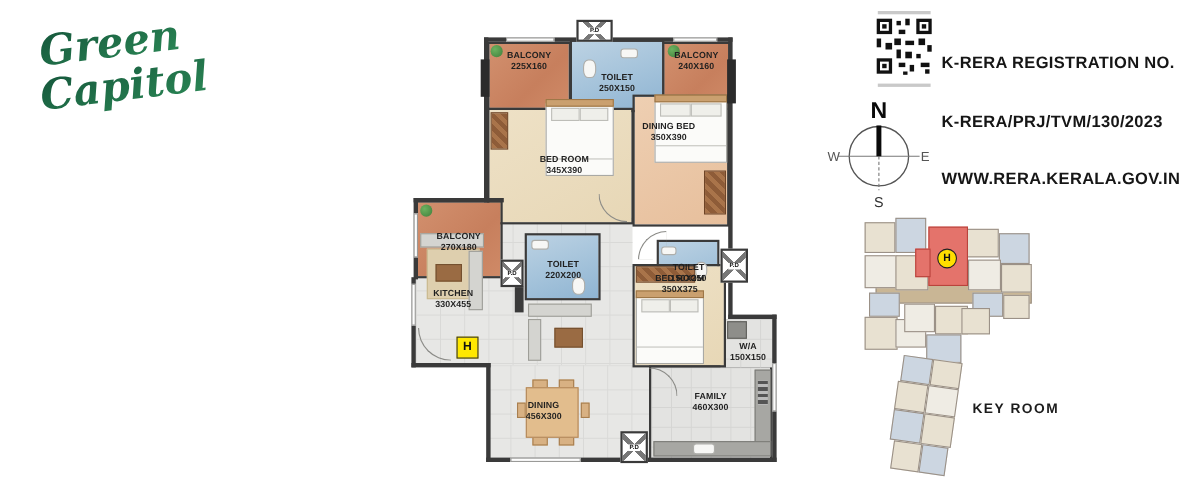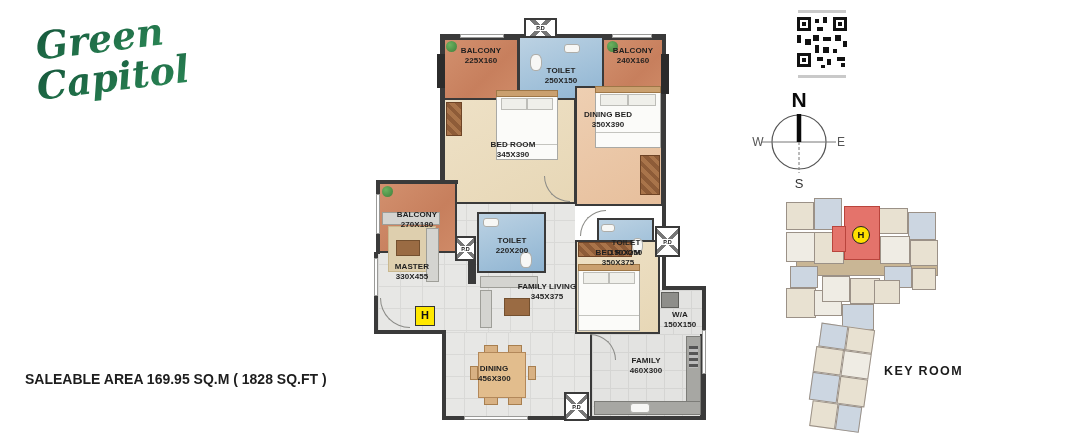--- a/index.html
+++ b/index.html
@@ -118,20 +118,25 @@
         <rect x="28" y="32" width="6" height="6" fill="#111"></rect>
         <rect x="38" y="34" width="4" height="4" fill="#111"></rect>
       <rect x="22" y="42" width="6" height="4" fill="#111"></rect>
         <rect x="32" y="44" width="4" height="6" fill="#111"></rect>
         <rect x="42" y="42" width="8" height="4" fill="#111"></rect>
       <rect x="46" y="48" width="4" height="4" fill="#111"></rect>
         <rect x="26" y="50" width="4" height="3" fill="#111"></rect>
     </svg>
     <div class="qr-cap"></div>
   </div>
+  <div class="rera">
+    <div>K-RERA REGISTRATION NO.</div>
+    <div>K-RERA/PRJ/TVM/130/2023</div>
+    <div>WWW.RERA.KERALA.GOV.IN</div>
+  </div>
 
   <svg class="abs" style="left:752px;top:85px;" width="95" height="115">
     <circle cx="47" cy="57" r="27" fill="none" stroke="#555" stroke-width="1.2"></circle>
     <line x1="10" y1="57" x2="84" y2="57" stroke="#777" stroke-width="1"></line>
     <line x1="47" y1="57" x2="47" y2="88" stroke="#777" stroke-width="1" stroke-dasharray="3 2"></line>
     <line x1="47" y1="29" x2="47" y2="57" stroke="#0a0a0a" stroke-width="4.5"></line>
     <text x="47" y="22" text-anchor="middle" font-size="21" font-weight="700" fill="#0a0a0a" font-family="'Liberation Sans',sans-serif">N</text>
     <text x="6" y="61" text-anchor="middle" font-size="12" fill="#555" font-family="'Liberation Sans',sans-serif">W</text>
     <text x="89" y="61" text-anchor="middle" font-size="12" fill="#555" font-family="'Liberation Sans',sans-serif">E</text>
     <text x="47" y="103" text-anchor="middle" font-size="13" fill="#333" font-family="'Liberation Sans',sans-serif">S</text>
@@ -279,26 +284,22 @@
       </div>
     <div class="lbl" style="left:112px;top:222px;width:64px;">
         <span>TOILET</span>
         <span>220X200</span>
       </div>
     <div class="lbl" style="left:230px;top:224px;width:56px;">
         <span>TOILET</span>
         <span>150X250</span>
       </div>
     <div class="lbl" style="left:14px;top:248px;width:60px;">
-        <span>MASTER</span>
+        <span>KITCHEN</span>
         <span>330X455</span>
-      </div>
-    <div class="lbl" style="left:124px;top:268px;width:110px;">
-        <span>FAMILY LIVING</span>
-        <span>345X375</span>
       </div>
     <div class="lbl" style="left:210px;top:234px;width:80px;">
         <span>BED ROOM</span>
         <span>350X375</span>
       </div>
     <div class="lbl" style="left:290px;top:296px;width:44px;">
         <span>W/A</span>
         <span>150X150</span>
       </div>
     <div class="lbl" style="left:110px;top:350px;width:32px;">
@@ -342,17 +343,16 @@
       <div class="kpb" style="left:28px;top:24px;width:28px;height:26px;background:#efece4;"></div>
       <div class="kpb" style="left:0px;top:50px;width:28px;height:28px;background:#ccd6e1;"></div>
       <div class="kpb" style="left:28px;top:50px;width:28px;height:28px;background:#e8e1d1;"></div>
       <div class="kpb" style="left:4px;top:78px;width:26px;height:26px;background:#e8e1d1;"></div>
       <div class="kpb" style="left:30px;top:78px;width:24px;height:26px;background:#ccd6e1;"></div>
     </div>
     <div class="kp-title">KEY ROOM</div>
   </div>
 
   <div class="uinfo">
-    <div class="l2">SALEABLE AREA 169.95 SQ.M ( 1828 SQ.FT )</div>
     
   </div>
 
 </div>
 
 </body></html>

